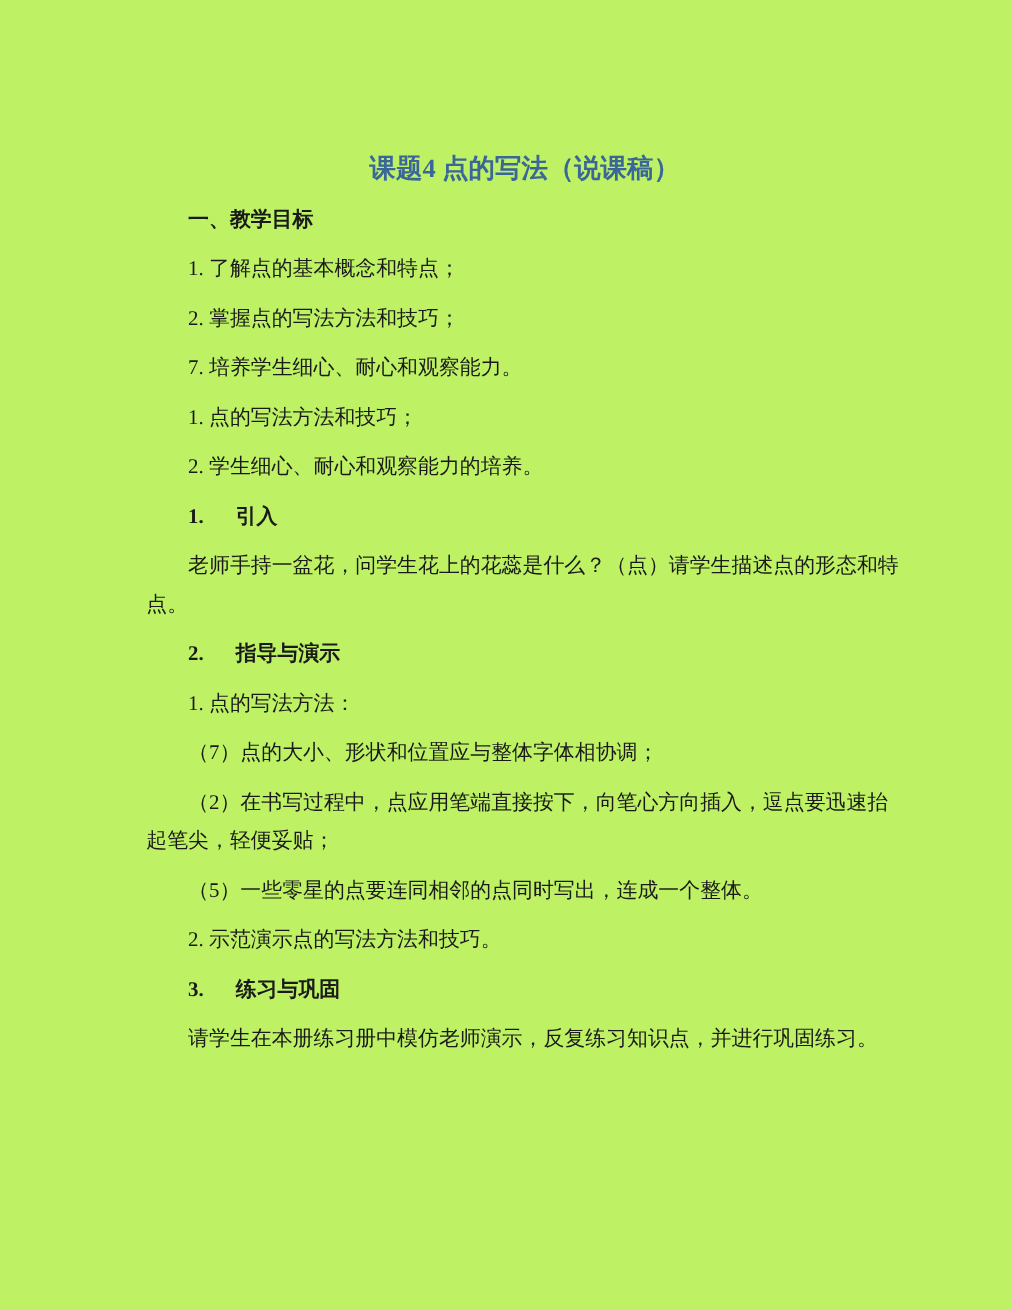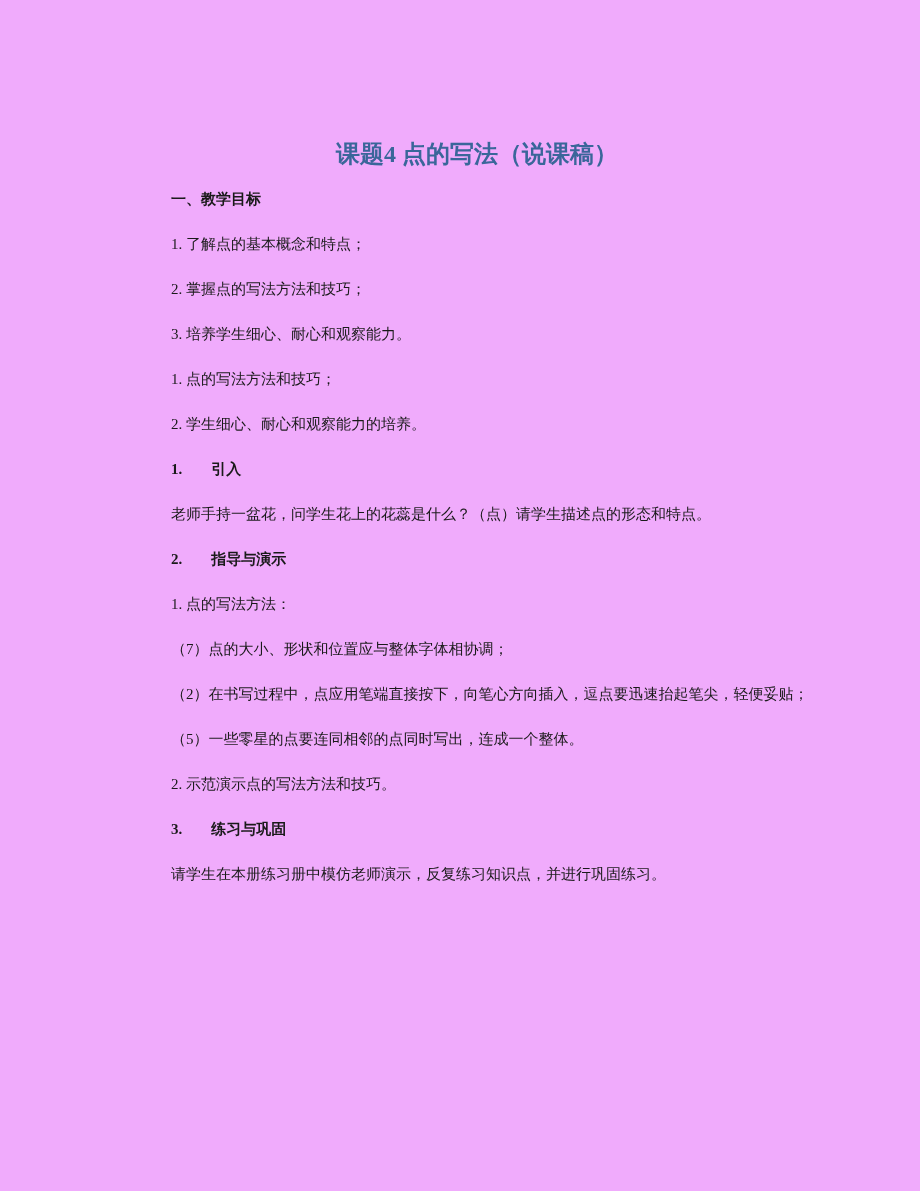--- a/index.html
+++ b/index.html
@@ -4,41 +4,41 @@
 <style>
   html, body {
     margin: 0;
     padding: 0;
     background: #ffffff;
   }
   .page {
     position: relative;
     width: 920px;
     height: 1191px;
-    background: #f0abfc;
+    background: #bef264;
     overflow: hidden;
     font-family: "Liberation Serif", "DejaVu Serif", serif;
     color: #1a1a1a;
   }
   .content {
     box-sizing: content-box;
     padding: 134px 0 0 133px;
     width: 688px;
   }
   .doc-title {
     margin: 0 0 8px 0;
     font-size: 24px;
     line-height: 40px;
     font-weight: bold;
     text-align: center;
     color: #3A669A;
   }
   .para {
     margin: 0 0 10px 0;
-    font-size: 15px;
+    font-size: 19px;
     line-height: 35px;
     text-indent: 38px;
     font-weight: normal;
     word-break: break-all;
     line-break: anywhere;
   }
   .sec-heading {
     font-weight: bold;
   }
   .sub-heading {
@@ -56,21 +56,21 @@
   <div class="content">
 
     <h1 class="doc-title">课题4 点的写法（说课稿）</h1>
 
     <p class="para sec-heading">一、教学目标</p>
 
     <p class="para">1. 了解点的基本概念和特点；</p>
 
     <p class="para">2. 掌握点的写法方法和技巧；</p>
 
-    <p class="para">3. 培养学生细心、耐心和观察能力。</p>
+    <p class="para">7. 培养学生细心、耐心和观察能力。</p>
 
 
     <p class="para">1. 点的写法方法和技巧；</p>
 
     <p class="para">2. 学生细心、耐心和观察能力的培养。</p>
 
 
     <p class="para sub-heading"><span class="h2-num">1.</span><span class="h2-label">引入</span></p>
 
     <p class="para">老师手持一盆花，问学生花上的花蕊是什么？（点）请学生描述点的形态和特点。</p>

